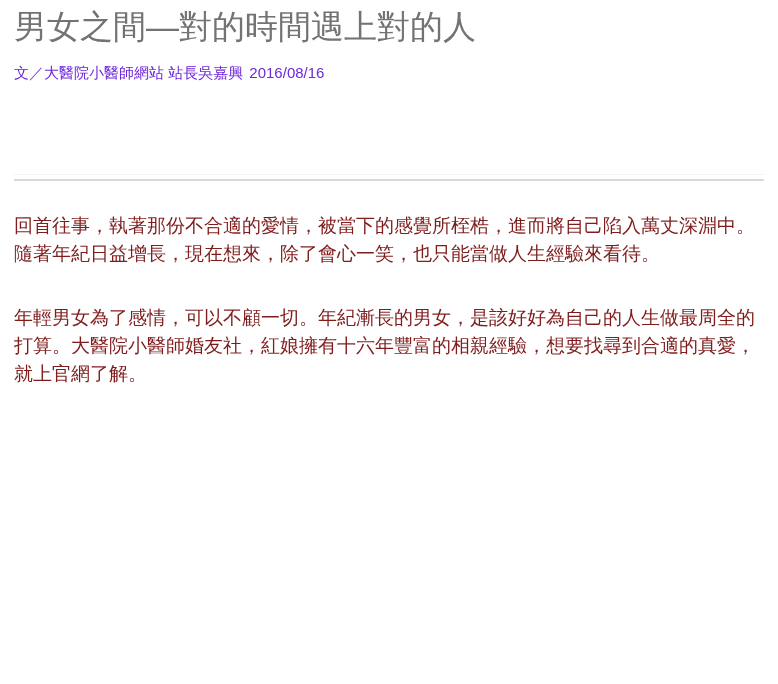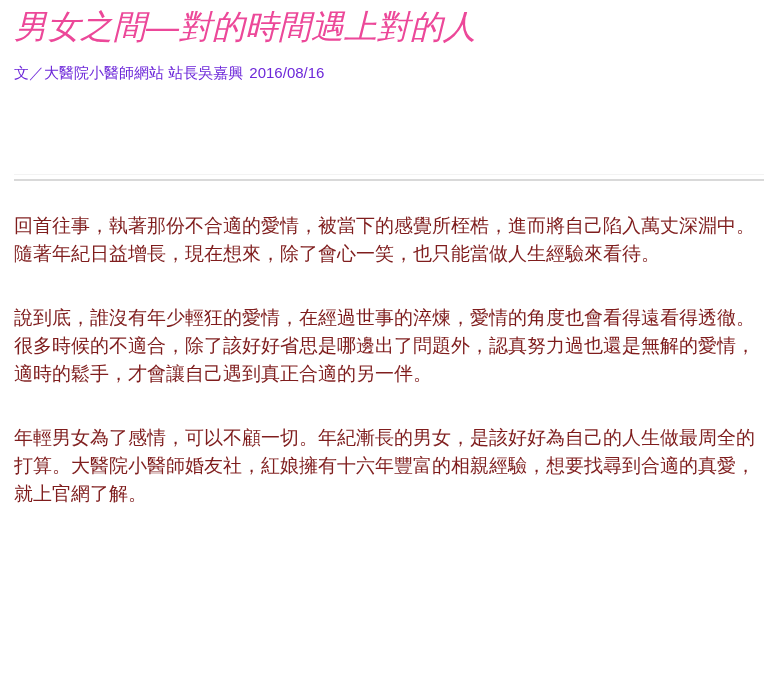--- a/index.html
+++ b/index.html
@@ -11,22 +11,21 @@
   .page {
     width: 750px;
     padding: 6px 14px 12px 14px;
     background: #ffffff;
   }
   .article-title {
     margin: 0;
     font-size: 33px;
     font-weight: 400;
     line-height: 1.25;
-    color: #ec4899;
-    font-style: italic;
+    color: #737373;
   }
   .byline {
     margin-top: 16px;
     font-size: 15px;
     line-height: 20px;
     color: #6d28d9;
   }
   .byline .date {
     margin-left: 2px;
   }
@@ -59,17 +58,16 @@
 
   <div class="byline">
     <span>文／大醫院小醫師網站 站長吳嘉興</span>
     <span class="date">2016/08/16</span>
   </div>
 
   <div class="divider"></div>
 
   <div class="article-body">
     <p>回首往事，執著那份不合適的愛情，被當下的感覺所桎梏，進而將自己陷入萬丈深淵中。隨著年紀日益增長，現在想來，除了會心一笑，也只能當做人生經驗來看待。</p>
-    <p>說到底，誰沒有年少輕狂的愛情，在經過世事的淬煉，愛情的角度也會看得遠看得透徹。很多時候的不適合，除了該好好省思是哪邊出了問題外，認真努力過也還是無解的愛情，適時的鬆手，才會讓自己遇到真正合適的另一伴。</p>
     <p>年輕男女為了感情，可以不顧一切。年紀漸長的男女，是該好好為自己的人生做最周全的打算。大醫院小醫師婚友社，紅娘擁有十六年豐富的相親經驗，想要找尋到合適的真愛，就上官網了解。</p>
   </div>
 
 </div>
 
 </body></html>

